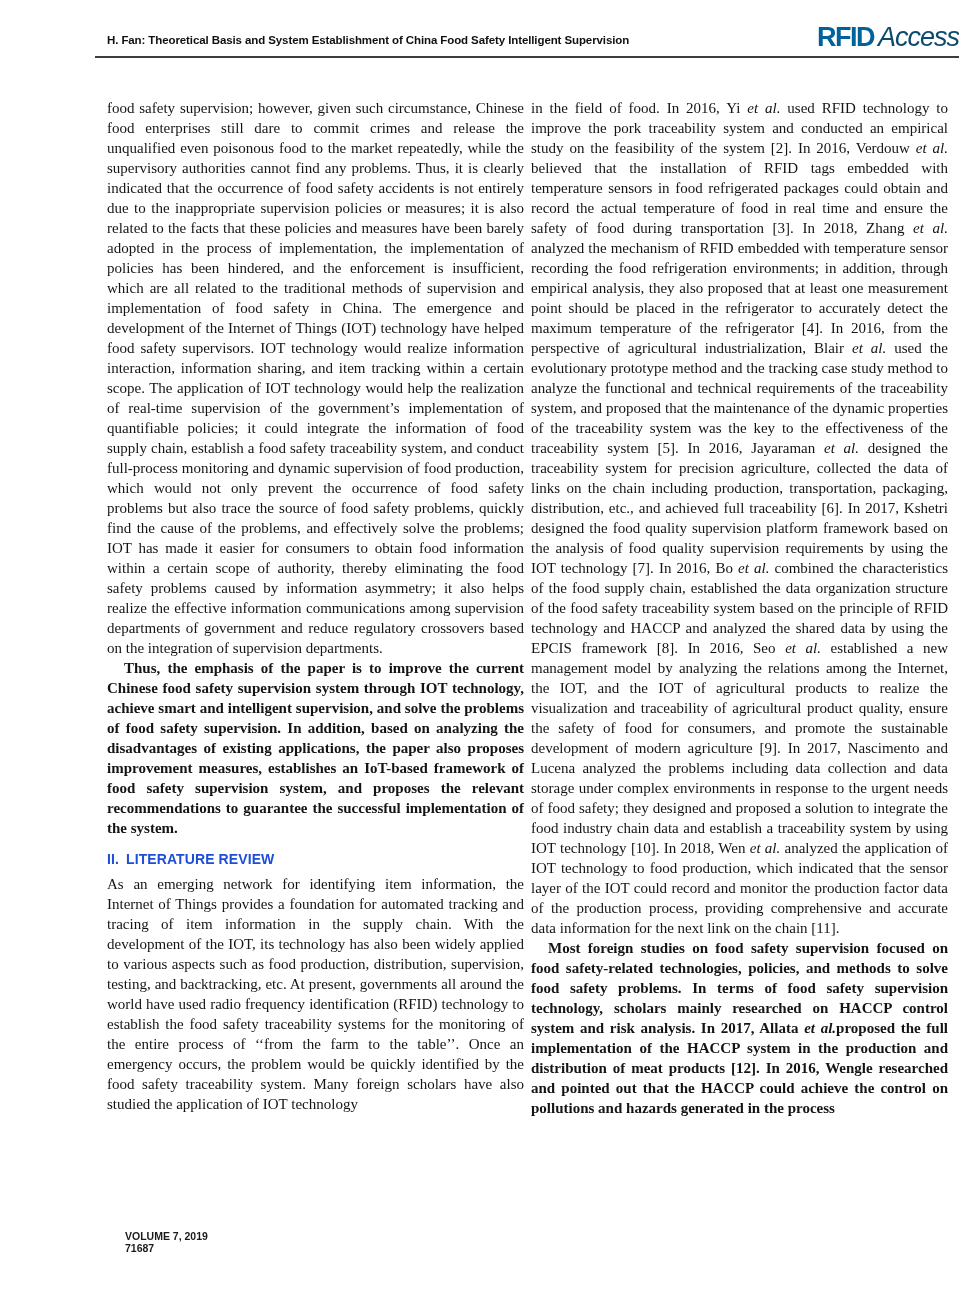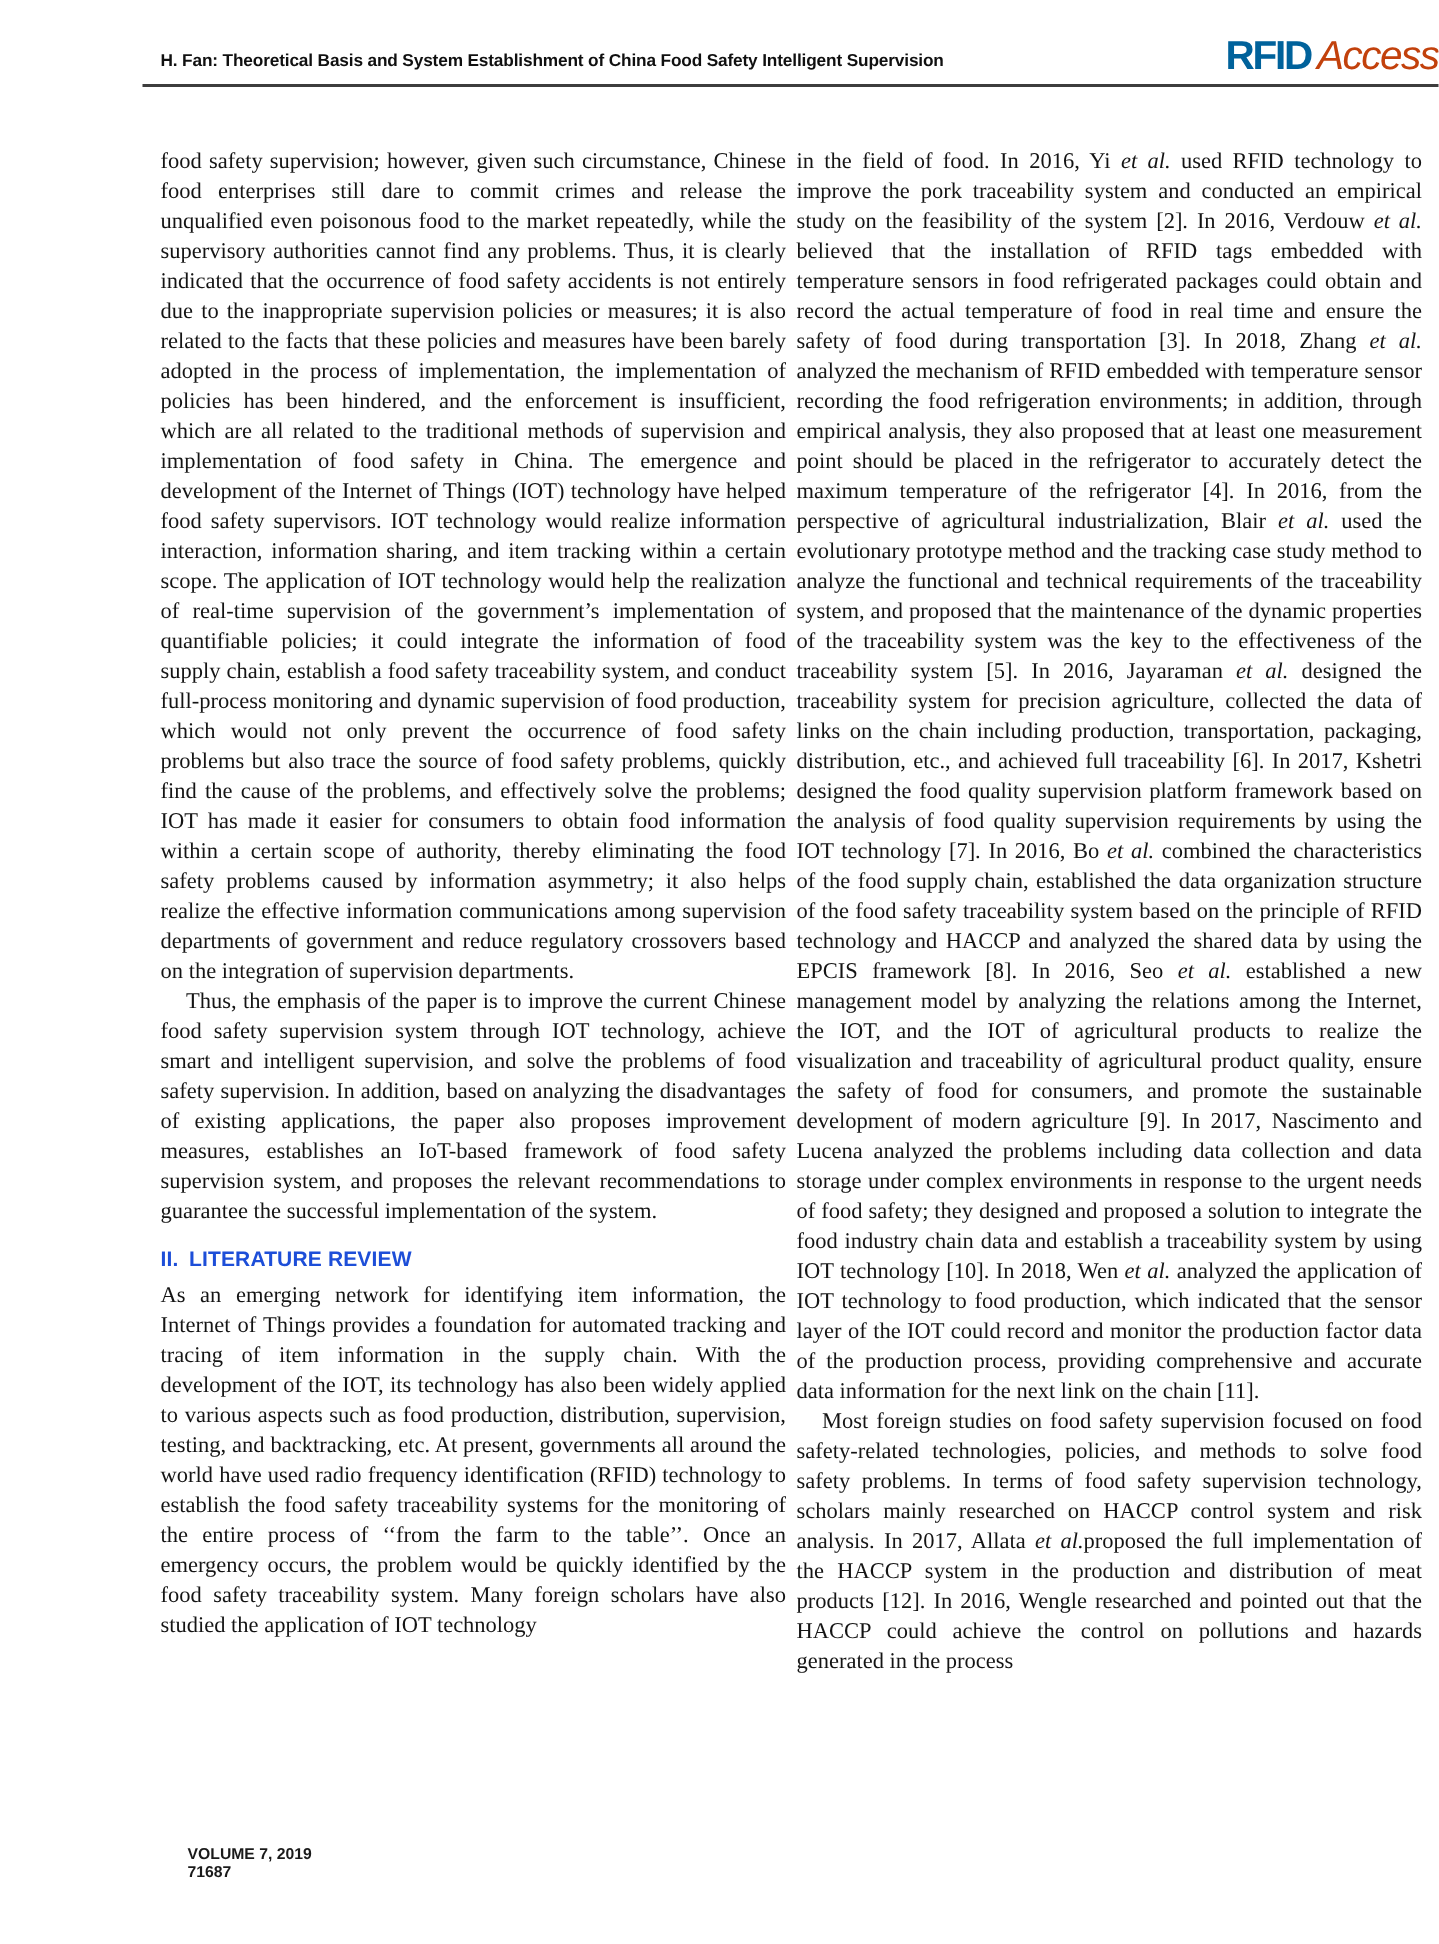--- a/index.html
+++ b/index.html
@@ -40,21 +40,21 @@
     font-size: 27px;
     letter-spacing: -1.5px;
     color: #00629B;
   }
   .logo .access {
     font-family: "Liberation Sans", sans-serif;
     font-style: italic;
     font-weight: 400;
     font-size: 27px;
     letter-spacing: -1px;
-    color: #c2410c;
+    color: #0c4a6e;
     margin-left: 4px;
   }
   .logo .tm {
     font-family: "Liberation Sans", sans-serif;
     font-size: 9px;
     color: #2BA2DA;
     vertical-align: top;
     position: relative;
     top: 2px;
   }
@@ -69,21 +69,21 @@
     gap: 7px;
     margin: 40px 50px 0 59px;
   }
   .col {
     width: 417px;
     text-align: justify;
     font-size: 15px;
     line-height: 20px;
   }
   .para { margin: 0; }
-  .para.indent { text-indent: 17px; }
+  .para.indent { text-indent: 17px; font-weight: bold; }
   .section-heading {
     font-family: "Liberation Sans", sans-serif;
     font-size: 14px;
     font-weight: 700;
     color: #1d4ed8;
     letter-spacing: 0.1px;
     margin: 11px 0 5px 0;
     text-align: left;
   }
   .section-heading .sec-num { margin-right: 7px; }

